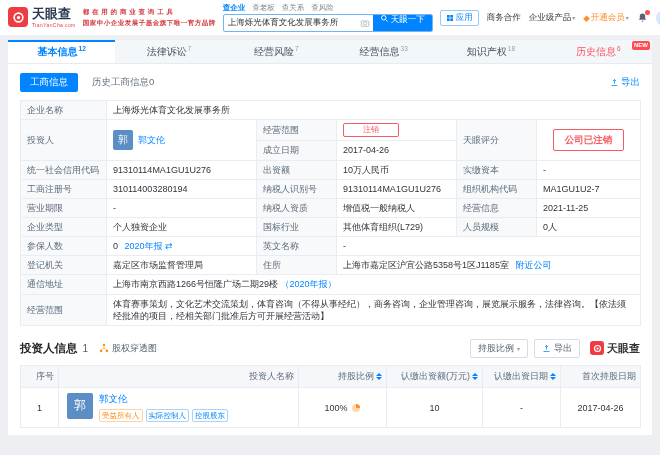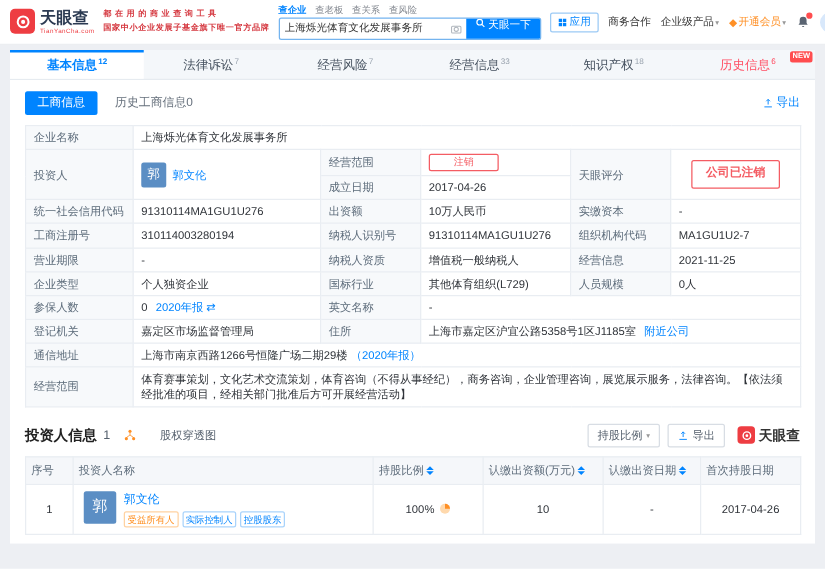--- a/index.html
+++ b/index.html
@@ -52,28 +52,28 @@
   .status-badge{display:inline-block;border:1px solid #f45c63;color:#f45c63;font-size:8px;padding:0 19px;border-radius:2px;line-height:1.5}
   .score-box{display:inline-block;border:1px solid #f45c63;color:#f45c63;font-size:9.5px;font-weight:bold;padding:4px 11px;border-radius:2px;white-space:nowrap}
   a.blue{color:#0084ff;text-decoration:none;cursor:pointer}
   .inv-cell{display:flex;align-items:center;gap:5px}
   .inv-avatar{width:20px;height:20px;background:#5b8ec4;color:#fff;font-size:10px;display:flex;align-items:center;justify-content:center;border-radius:2px;flex:0 0 auto}
   .swap{color:#0084ff;font-size:9px;cursor:pointer}
 
   .sec-head{display:flex;align-items:center;margin:13px 12px 7px;gap:5px}
   .sec-title{font-size:11.5px;font-weight:bold;color:#222}
   .sec-count{font-size:10px;color:#55606d}
-  .pen-link{display:flex;align-items:center;gap:19px;font-size:9px;color:#55606d;margin-left:6px;cursor:pointer}
+  .pen-link{display:flex;align-items:center;gap:3px;font-size:9px;color:#55606d;margin-left:6px;cursor:pointer}
   .sec-actions{margin-left:auto;display:flex;gap:6px;align-items:center}
   .btn{border:1px solid #d8dde4;border-radius:2px;font-size:9px;color:#55606d;padding:2px 7px;display:flex;align-items:center;gap:3px;background:#fff;cursor:pointer;font-family:inherit}
   .brand{display:flex;align-items:center;gap:3px;font-size:11px;font-weight:bold;color:#333;margin-left:4px}
   .brand-icon{width:14px;height:14px;border-radius:3px;background:#ee3d42;display:flex;align-items:center;justify-content:center}
 
   table.inv{border-collapse:collapse;margin:0 12px;width:620px;table-layout:fixed}
-  .inv th{border:1px solid #e9edf2;background:#f5f7fa;font-size:9px;color:#5c6b7a;font-weight:normal;padding:4px 4px;text-align:left}
+  .inv th{border:1px solid #e9edf2;background:#f5f7fa;font-size:9px;color:#5c6b7a;font-weight:normal;padding:4px 4px;text-align:right}
   .inv td{border:1px solid #e9edf2;font-size:9px;color:#30343a;padding:5px 4px;text-align:center;vertical-align:middle}
   .sort{display:inline-flex;flex-direction:column;gap:1px;margin-left:2px;vertical-align:middle;cursor:pointer}
   .sort i{width:0;height:0;border-left:3px solid transparent;border-right:3px solid transparent;display:block}
   .sort .up{border-bottom:3px solid #0084ff}
   .sort .down{border-top:3px solid #0084ff}
   .person{display:flex;align-items:flex-start;gap:6px;text-align:left;padding-left:4px}
   .inv-avatar-lg{width:26px;height:26px;background:#5b8ec4;color:#fff;font-size:12px;display:flex;align-items:center;justify-content:center;border-radius:2px;flex:0 0 auto}
   .person-name{font-size:9.5px}
   .tags{display:flex;gap:3px;margin-top:3px}
   .tag{font-size:7.5px;border:1px solid;border-radius:2px;padding:0 2px;line-height:1.5;cursor:pointer}

